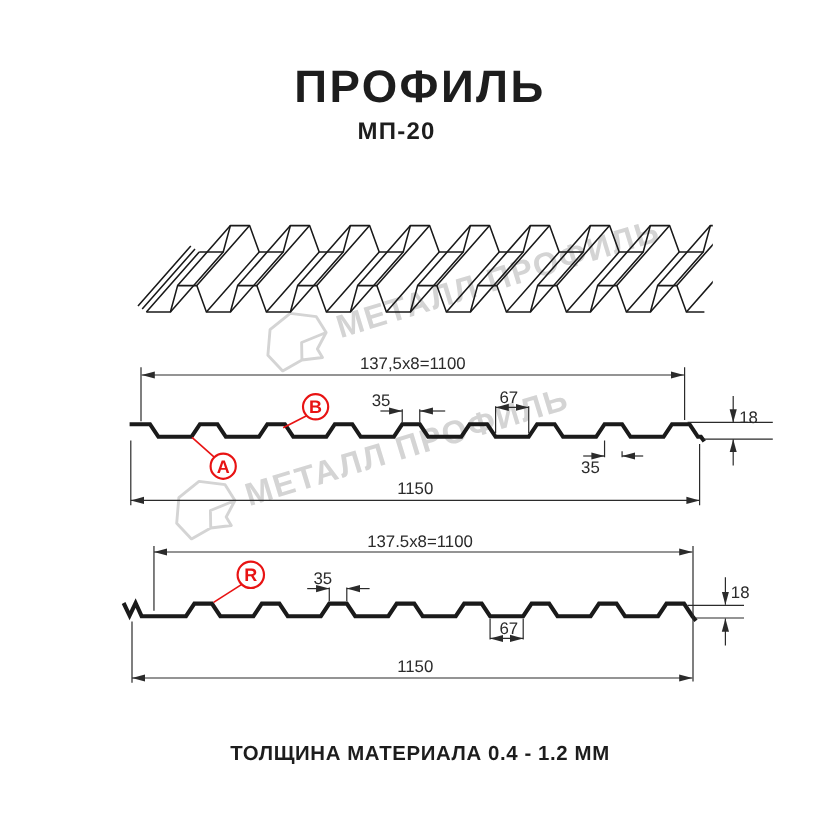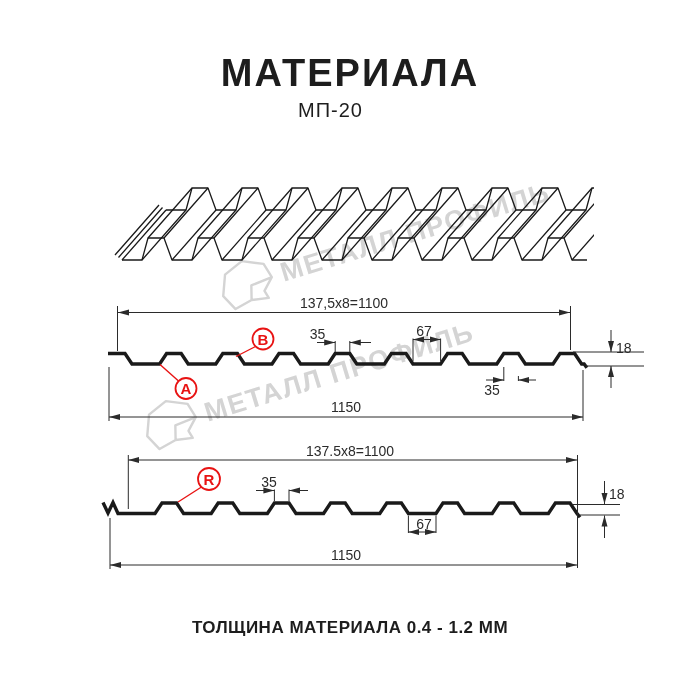--- a/index.html
+++ b/index.html
@@ -1,38 +1,38 @@
 <!DOCTYPE html>
 <html style="--red: #e81313; --line: #1a1a1a; --dim: #2b2b2b; --wm: #d4d4d4; --text: #1d1d1d;"><head>
 <meta charset="utf-8">
 <style>
   html,body{margin:0;padding:0;}
   body{width:700px;height:700px;background:#ffffff;position:relative;overflow:hidden;
        font-family:"Liberation Sans", sans-serif;}
   .title{position:absolute;top:52px;left:0;width:700px;text-align:center;
          font-size:38px;font-weight:800;letter-spacing:2px;color:var(--text,#1d1d1d);}
   .subtitle{position:absolute;top:99px;left:0;width:661px;text-align:center;
-         font-size:20px;font-weight:400;letter-spacing:1px;color:var(--text,#1d1d1d);}
+         font-size:20px;font-weight:700;letter-spacing:1px;color:var(--text,#1d1d1d);}
   .footer{position:absolute;top:618px;left:0;width:700px;text-align:center;
          font-size:17px;font-weight:600;letter-spacing:.5px;color:var(--text,#1d1d1d);}
   svg.drawing{position:absolute;left:0;top:0;}
   .persp path{fill:none;stroke:var(--line,#1a1a1a);stroke-width:1.3;stroke-linejoin:round;}
   .profile{fill:none;stroke:var(--line,#1a1a1a);stroke-width:3.4;stroke-linejoin:miter;}
   .dim{fill:none;stroke:var(--dim,#2b2b2b);stroke-width:1;}
   .dimtext{fill:var(--dim,#2b2b2b);font-size:14px;font-weight:400;}
   .wm text{fill:var(--wm,#d4d4d4);font-size:27px;font-weight:700;letter-spacing:1.5px;}
   .wm path{fill:none;stroke:var(--wm,#d4d4d4);stroke-width:2.4;stroke-linejoin:round;}
   .red-line{stroke:var(--red,#e81313);stroke-width:1.4;fill:none;}
   .red-circle{stroke:var(--red,#e81313);stroke-width:1.8;fill:none;}
   .red-letter{fill:var(--red,#e81313);font-size:15px;font-weight:700;text-anchor:middle;}
 </style>
 </head>
 <body>
 
-<div class="title">МАТЕРИАЛА</div>
+<div class="title">ПРОФИЛЬ</div>
 <div class="subtitle">МП-20</div>
 
 <svg class="drawing" width="700" height="700" viewBox="0 0 700 700">
   <defs>
     <marker id="ah" markerWidth="12" markerHeight="8" refX="11" refY="4" orient="auto-start-reverse" markerUnits="userSpaceOnUse">
       <path d="M11,4 L0,1 L0,7 Z" fill="#2b2b2b"></path>
     </marker>
     <clipPath id="clip3d">
         <rect x="114" y="168" width="480" height="100"></rect>
       </clipPath>

